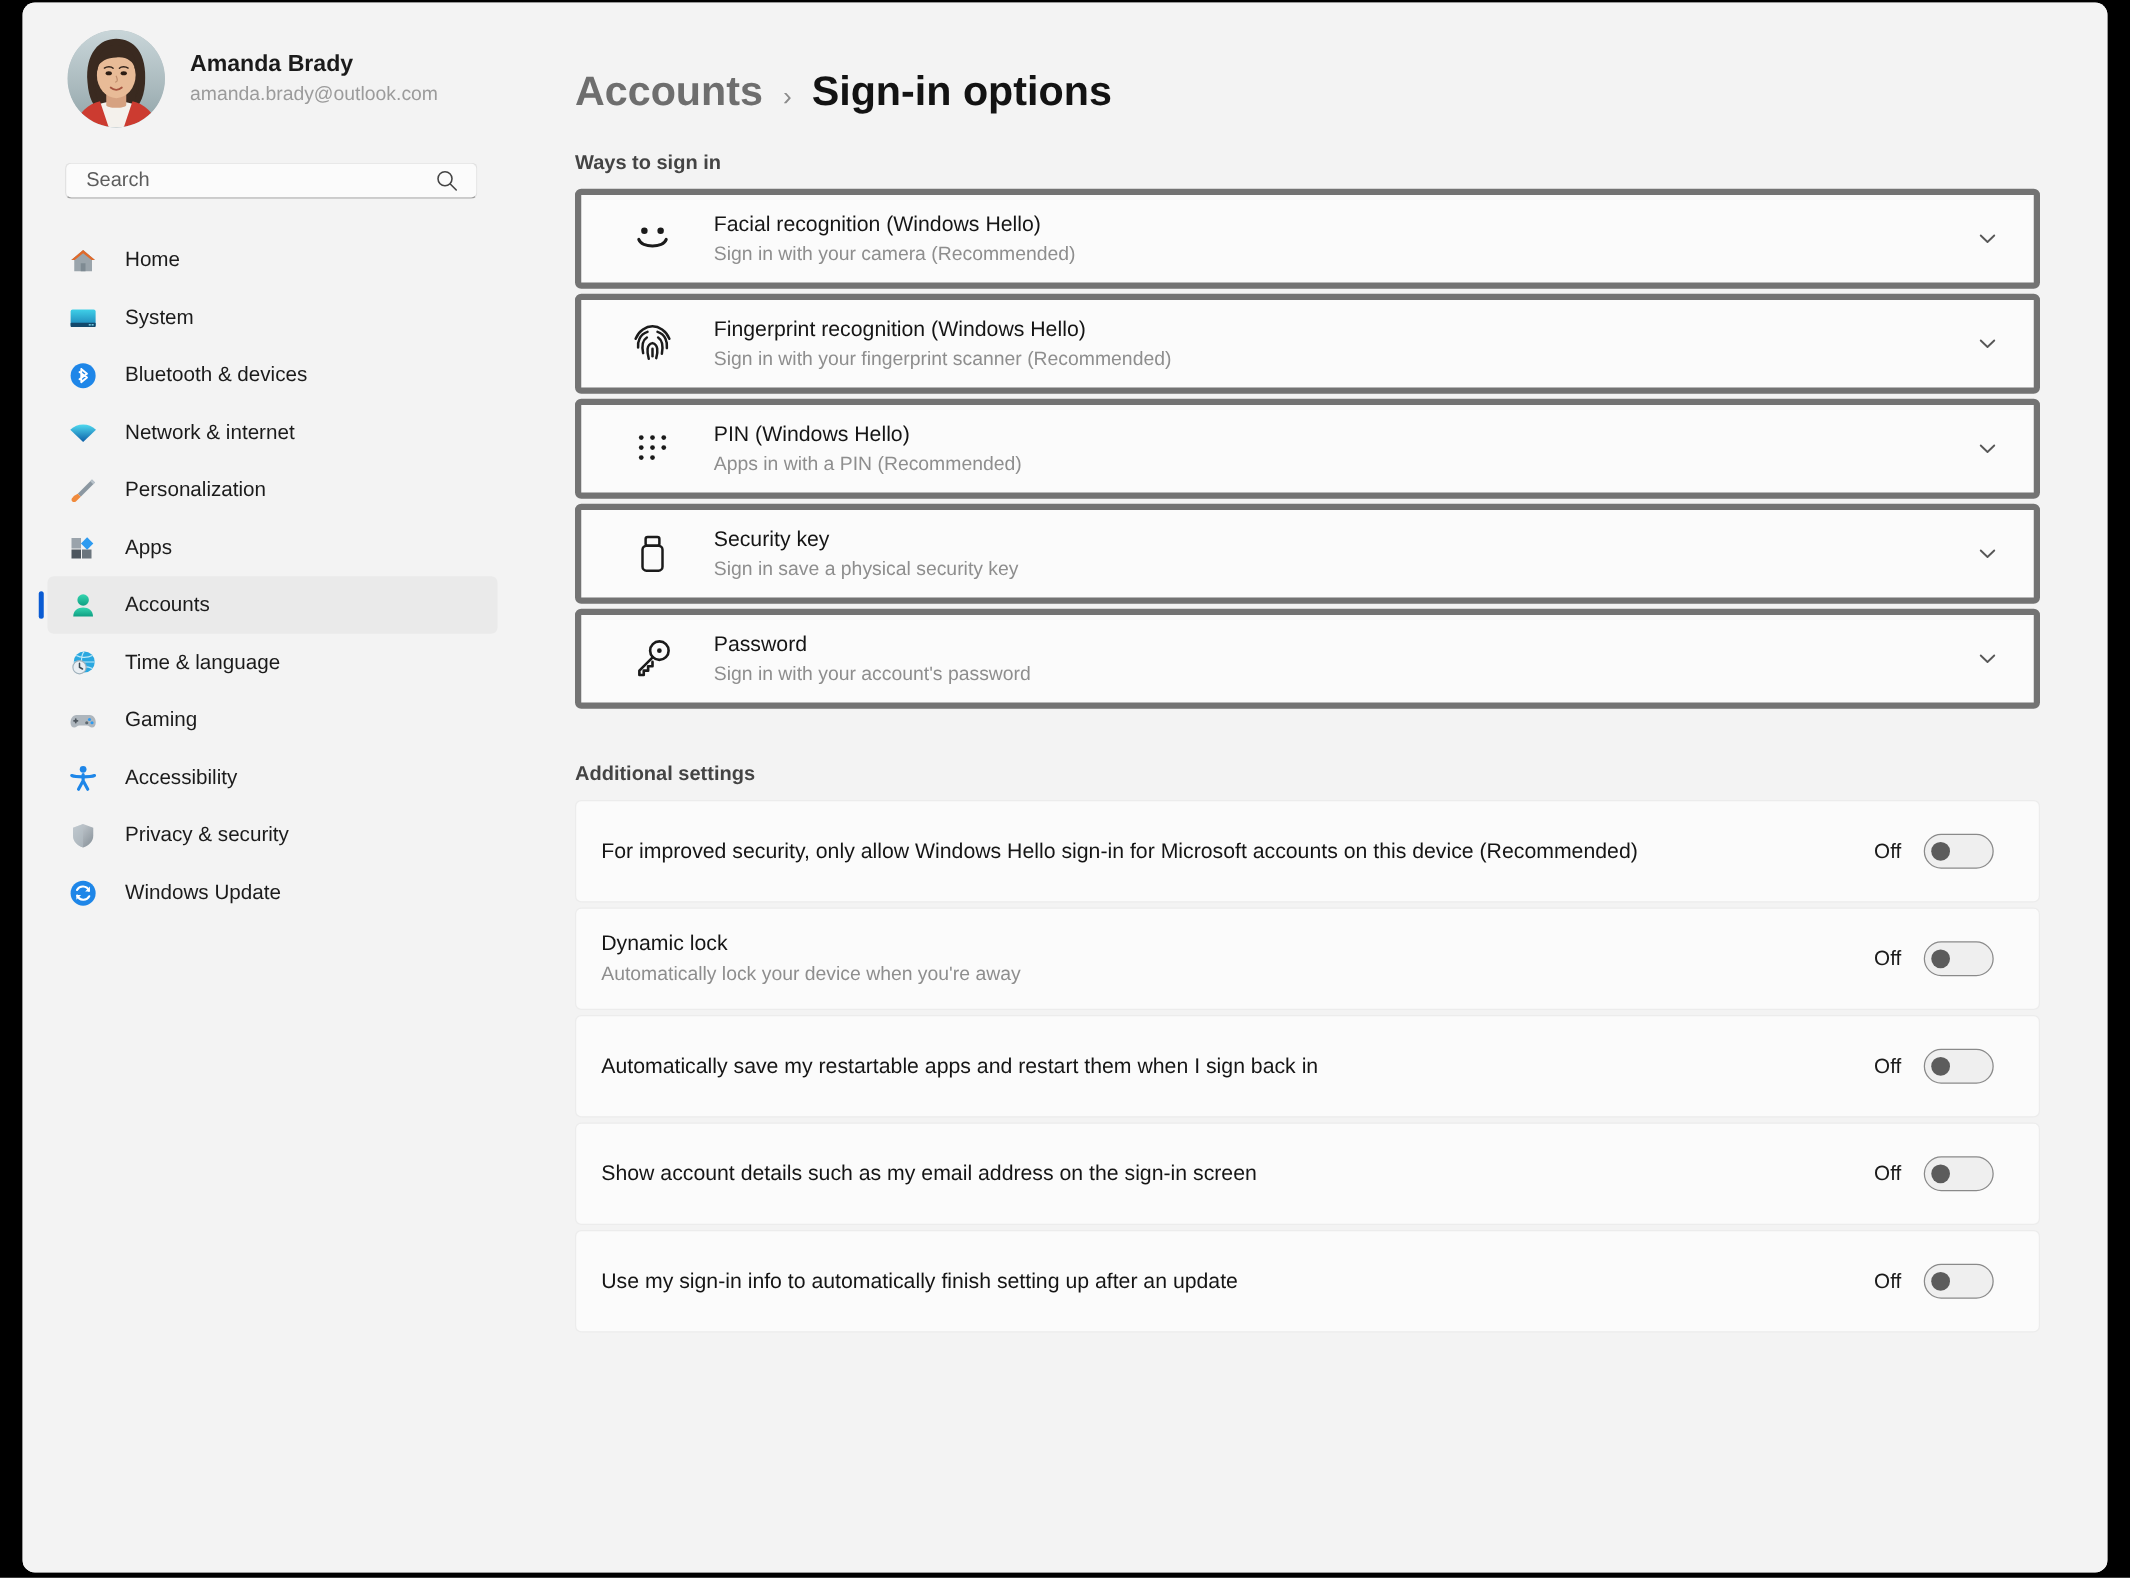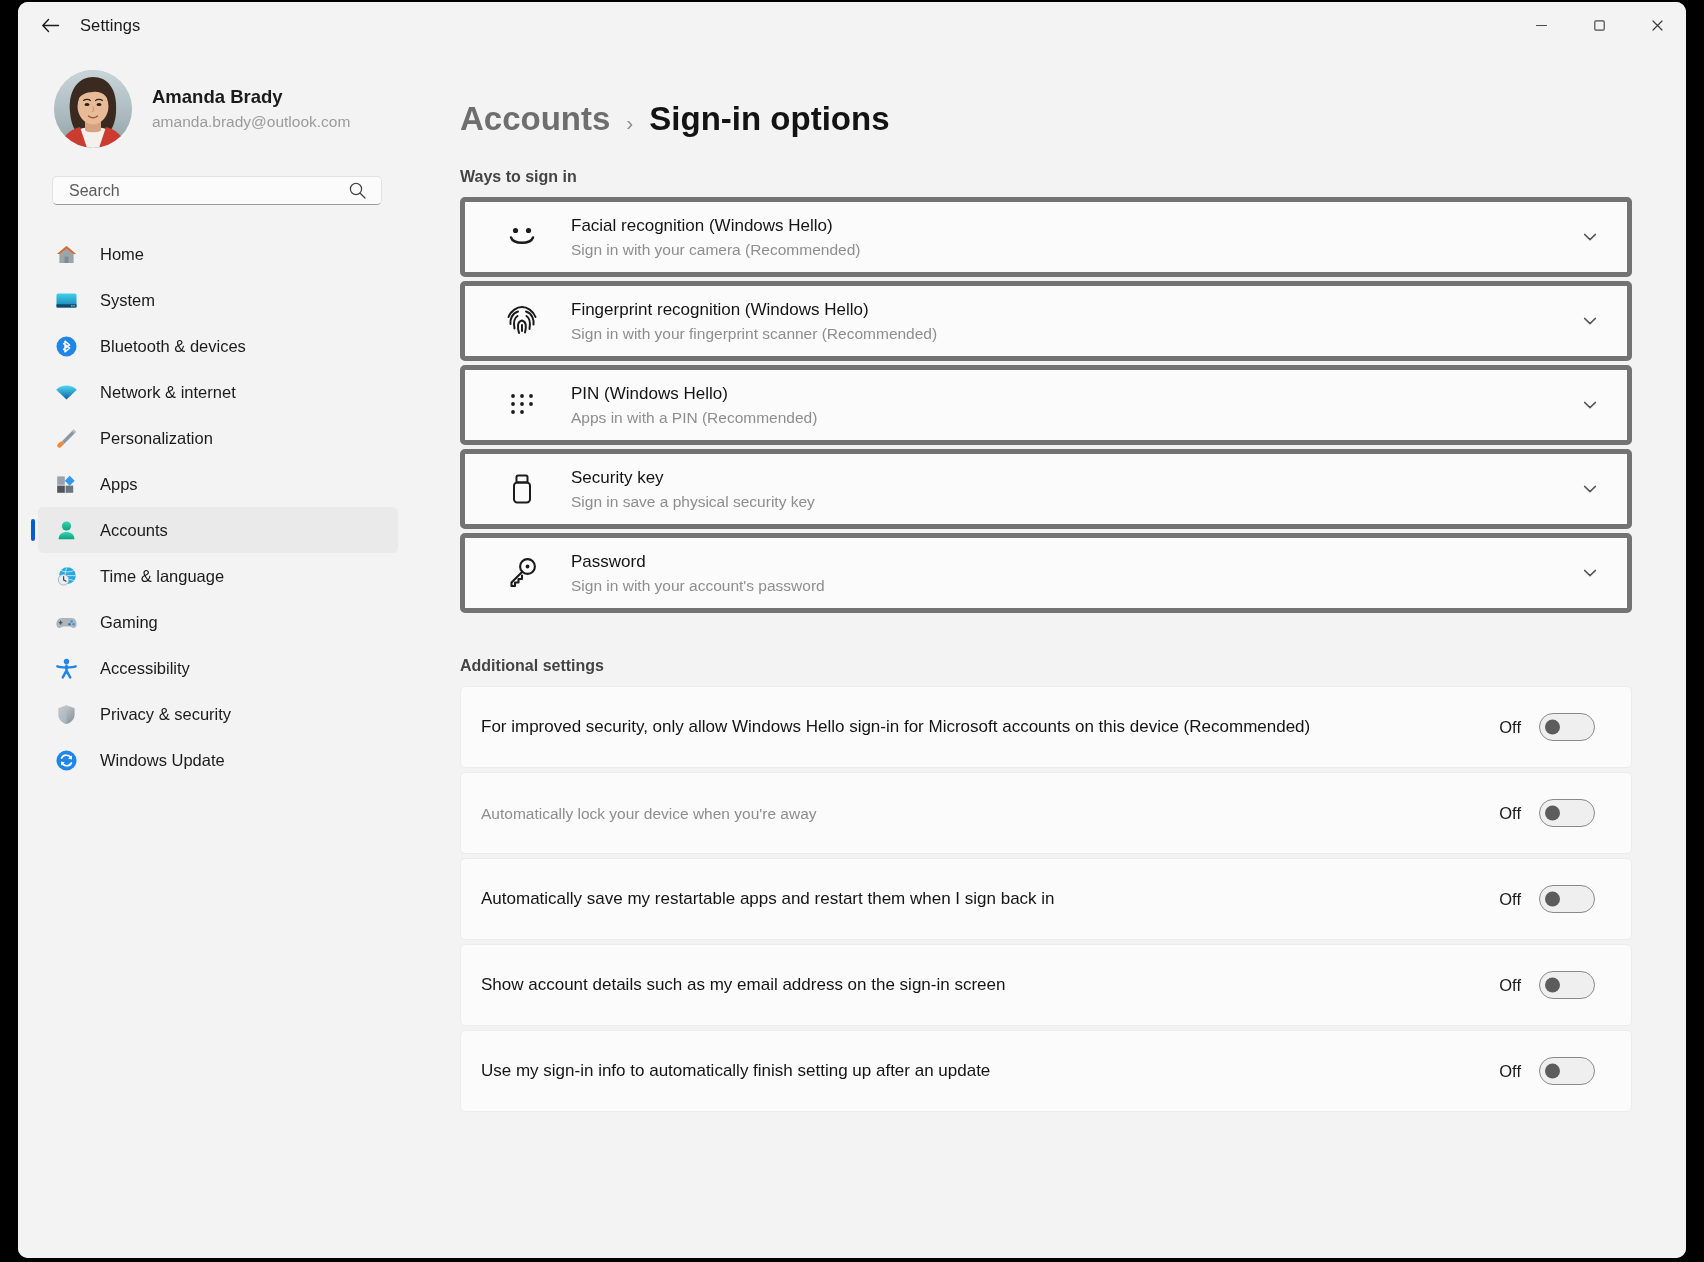--- a/index.html
+++ b/index.html
@@ -274,46 +274,20 @@
     width: 15px; height: 15px;
     border-radius: 50%;
     background: #5c5c5c;
   }
 </style>
 </head>
 <body>
 
 <div id="window">
 
-  <div id="titlebar">
-    <div class="back-btn">
-      <svg width="21" height="21" viewBox="0 0 21 21">
-        <path d="M8.5 4.5 L2.8 10.5 L8.5 16.5 M2.8 10.5 L18.5 10.5" fill="none" stroke="#1b1b1b" stroke-width="1.4" stroke-linecap="round" stroke-linejoin="round"></path>
-      </svg>
-    </div>
-    <div class="titlebar-title">Settings</div>
-
-    <div class="win-controls">
-      <div class="win-btn">
-        <svg width="13" height="13" viewBox="0 0 13 13">
-          <path d="M1.5 6.5 H11.5" stroke="#4a4a4a" stroke-width="1.2" stroke-linecap="round"></path>
-        </svg>
-      </div>
-      <div class="win-btn">
-        <svg width="13" height="13" viewBox="0 0 13 13">
-          <rect x="1.8" y="1.8" width="9.4" height="9.4" rx="1.1" fill="none" stroke="#4a4a4a" stroke-width="1.2"></rect>
-        </svg>
-      </div>
-      <div class="win-btn close">
-        <svg width="13" height="13" viewBox="0 0 13 13">
-          <path d="M2 2 L11 11 M11 2 L2 11" stroke="#3a3a3a" stroke-width="1.2" stroke-linecap="round"></path>
-        </svg>
-      </div>
-    </div>
-  </div>
 
   <div id="body-split">
 
     <div id="sidebar">
 
       <div class="profile">
         <div class="avatar">
           <svg width="78" height="78" viewBox="0 0 78 78">
             <defs>
               <clipPath id="acirc">
@@ -667,20 +641,21 @@
           <div class="toggle-right">
             <span class="toggle-state">Off</span>
             <div class="switch">
                 <span class="knob"></span>
               </div>
           </div>
         </div>
 
         <div class="toggle-card">
           <div class="toggle-text">
+            <div class="toggle-title">Dynamic lock</div>
             <div class="toggle-sub">Automatically lock your device when you're away</div>
           </div>
           <div class="toggle-right">
             <span class="toggle-state">Off</span>
             <div class="switch">
                 <span class="knob"></span>
               </div>
           </div>
         </div>
 

